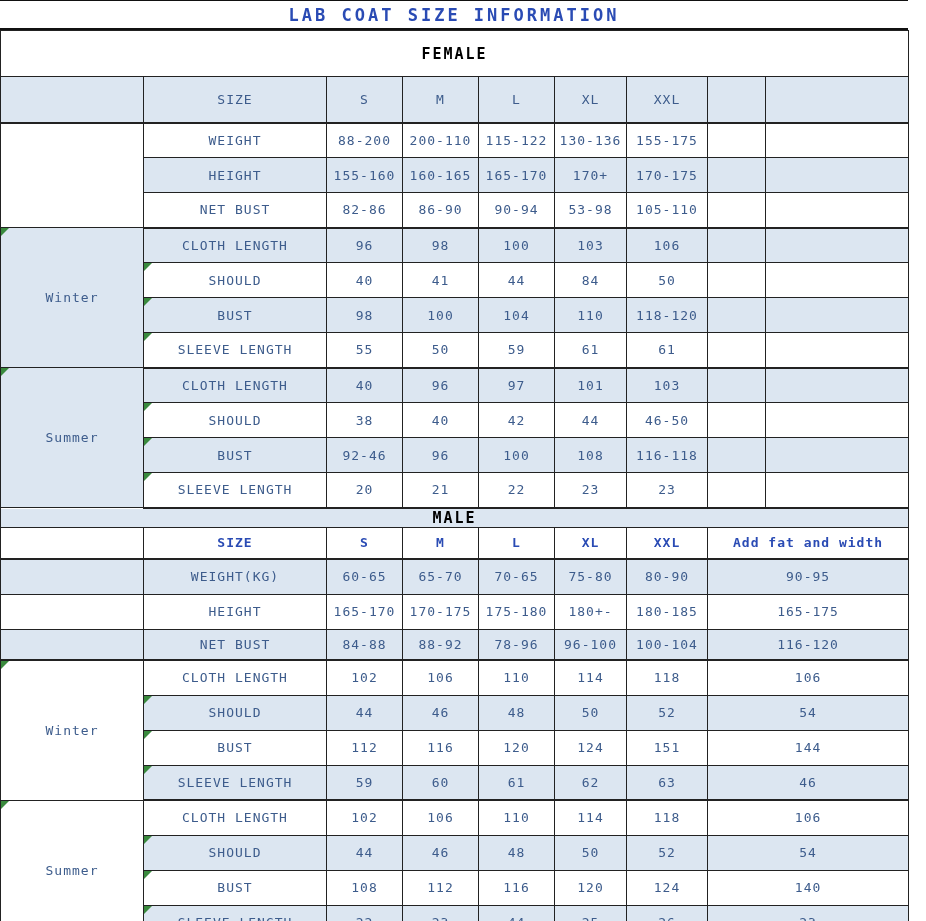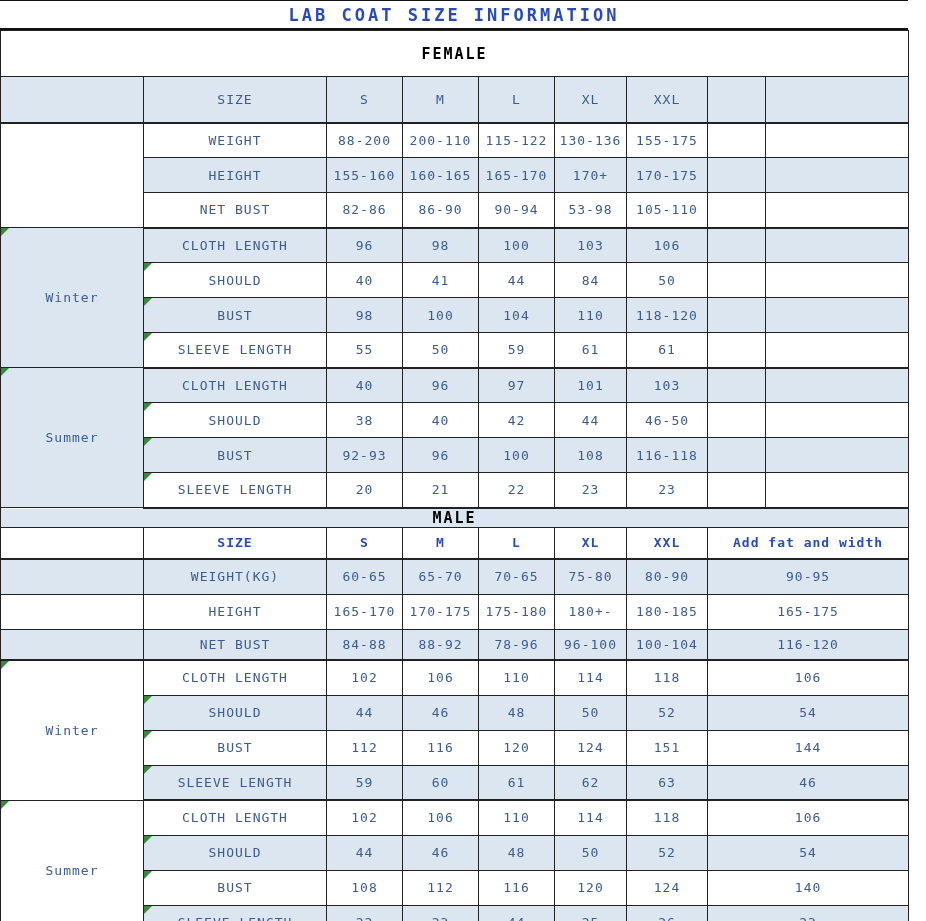--- a/index.html
+++ b/index.html
@@ -166,21 +166,21 @@
       <td>38</td>
       <td>40</td>
       <td>42</td>
       <td>44</td>
       <td>46-50</td>
       <td></td>
       <td></td>
     </tr>
     <tr class="sh">
       <td><span class="tri"></span><span>BUST</span></td>
-      <td>92-93</td>
+      <td>92-46</td>
       <td>96</td>
       <td>100</td>
       <td>108</td>
       <td>116-118</td>
       <td></td>
       <td></td>
     </tr>
     <tr class="tb">
       <td><span class="tri"></span><span>SLEEVE LENGTH</span></td>
       <td>20</td>

